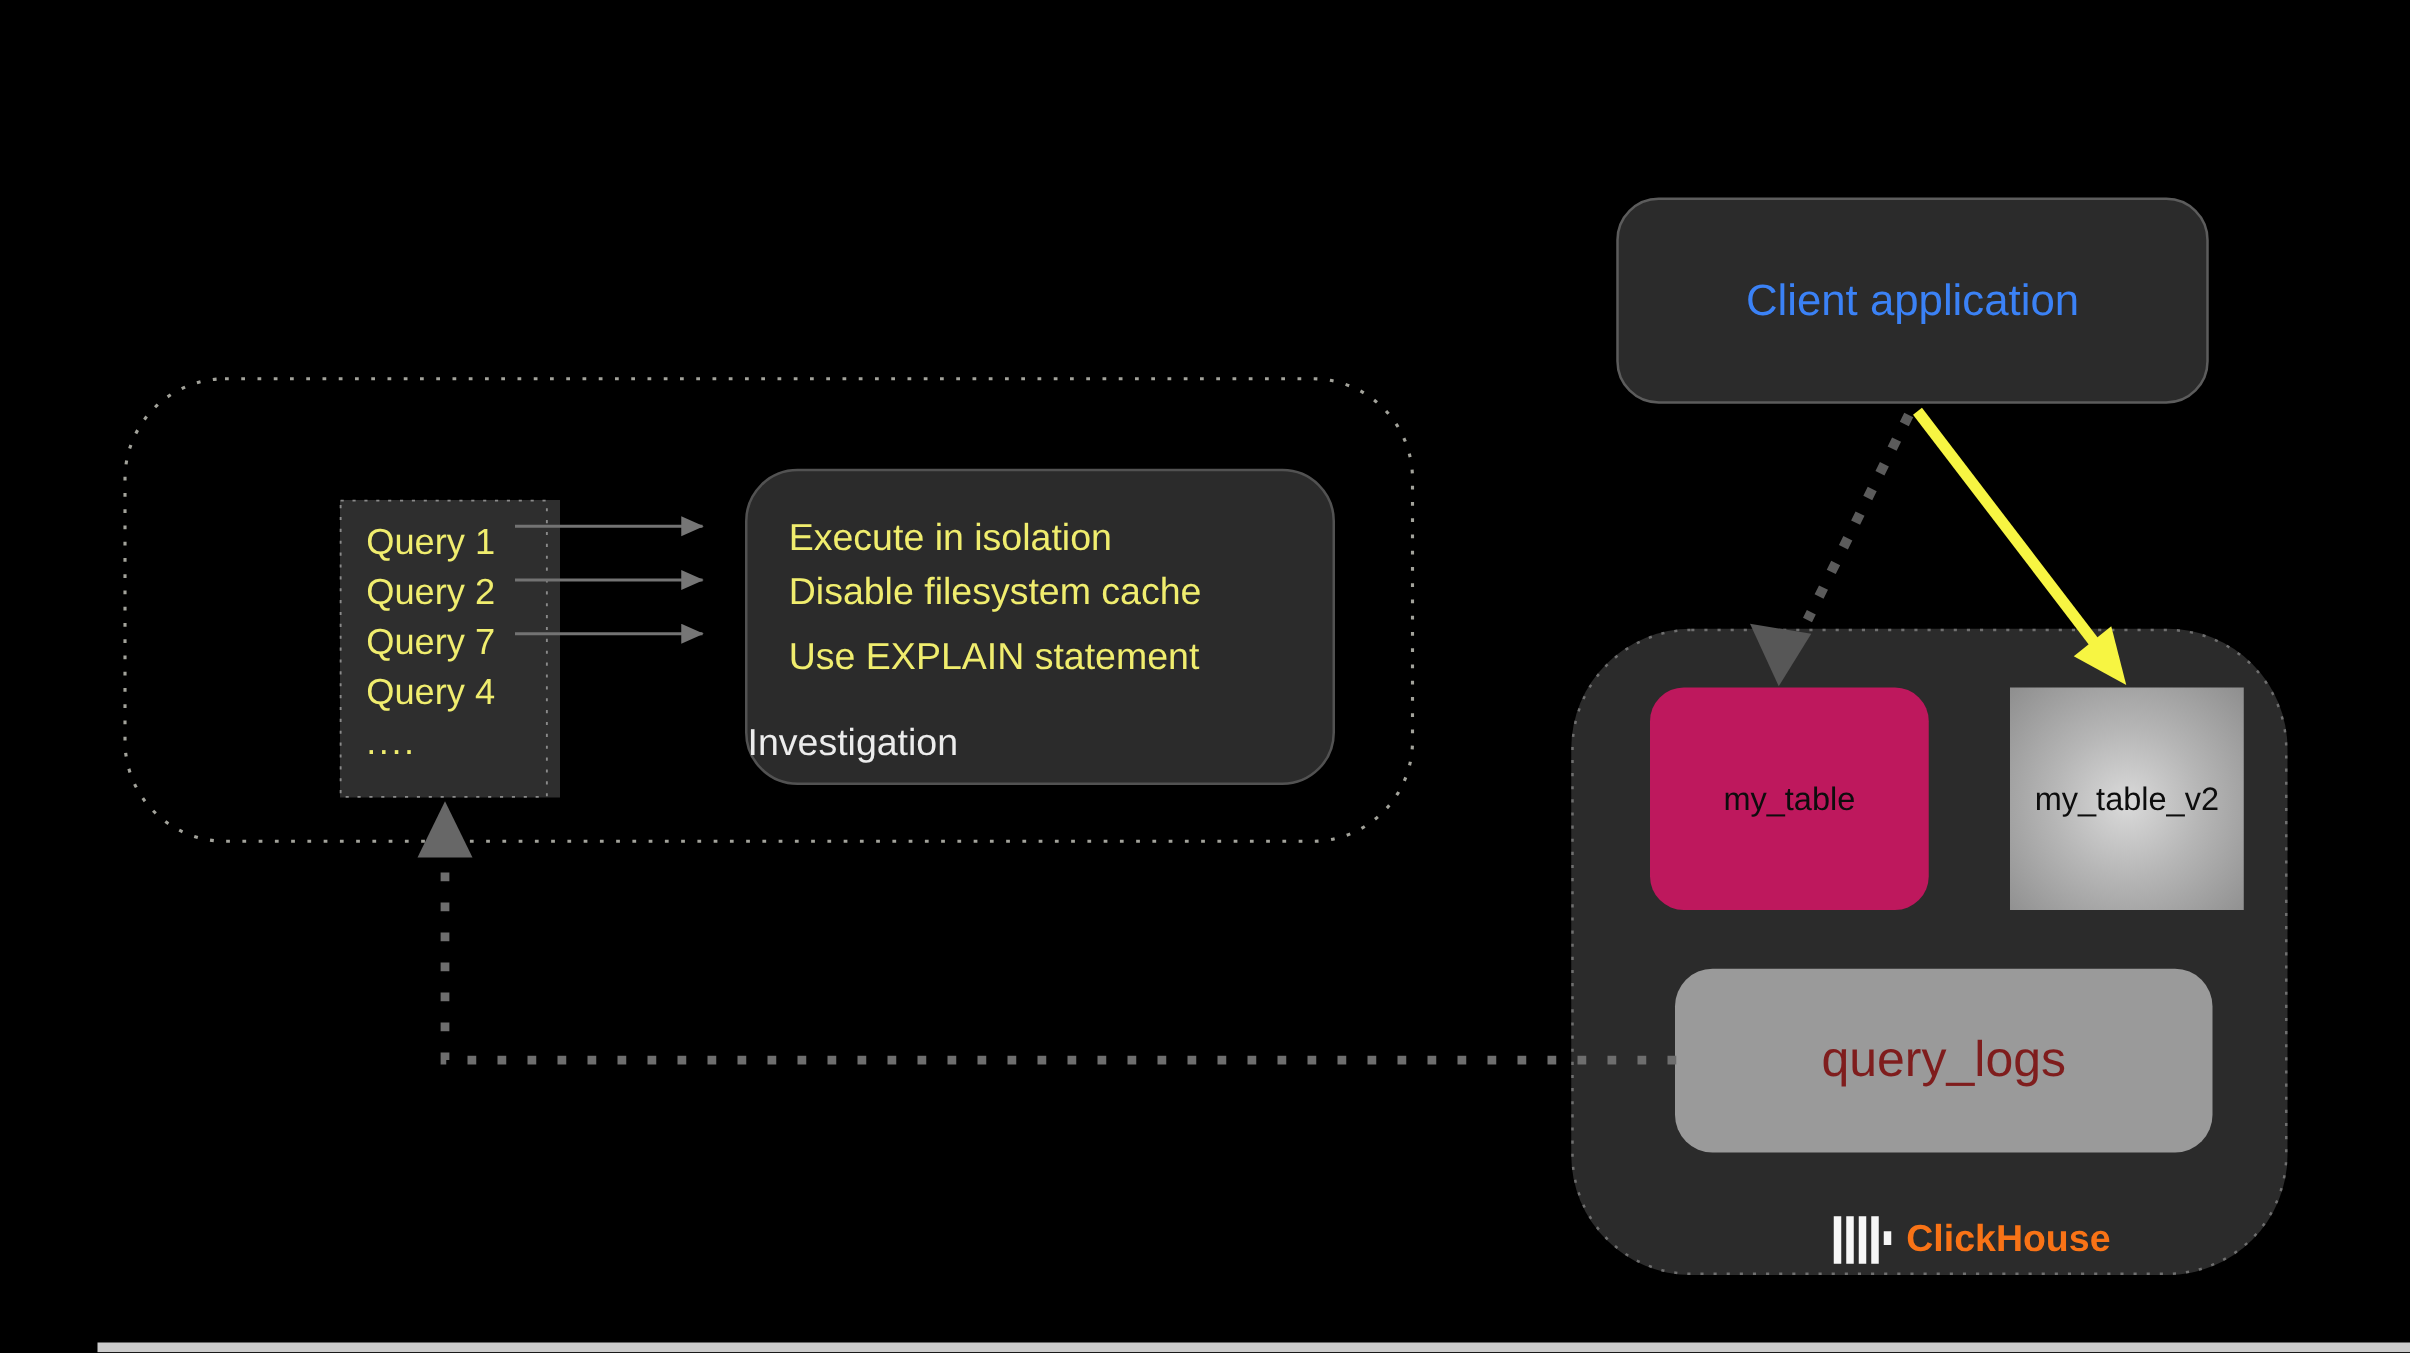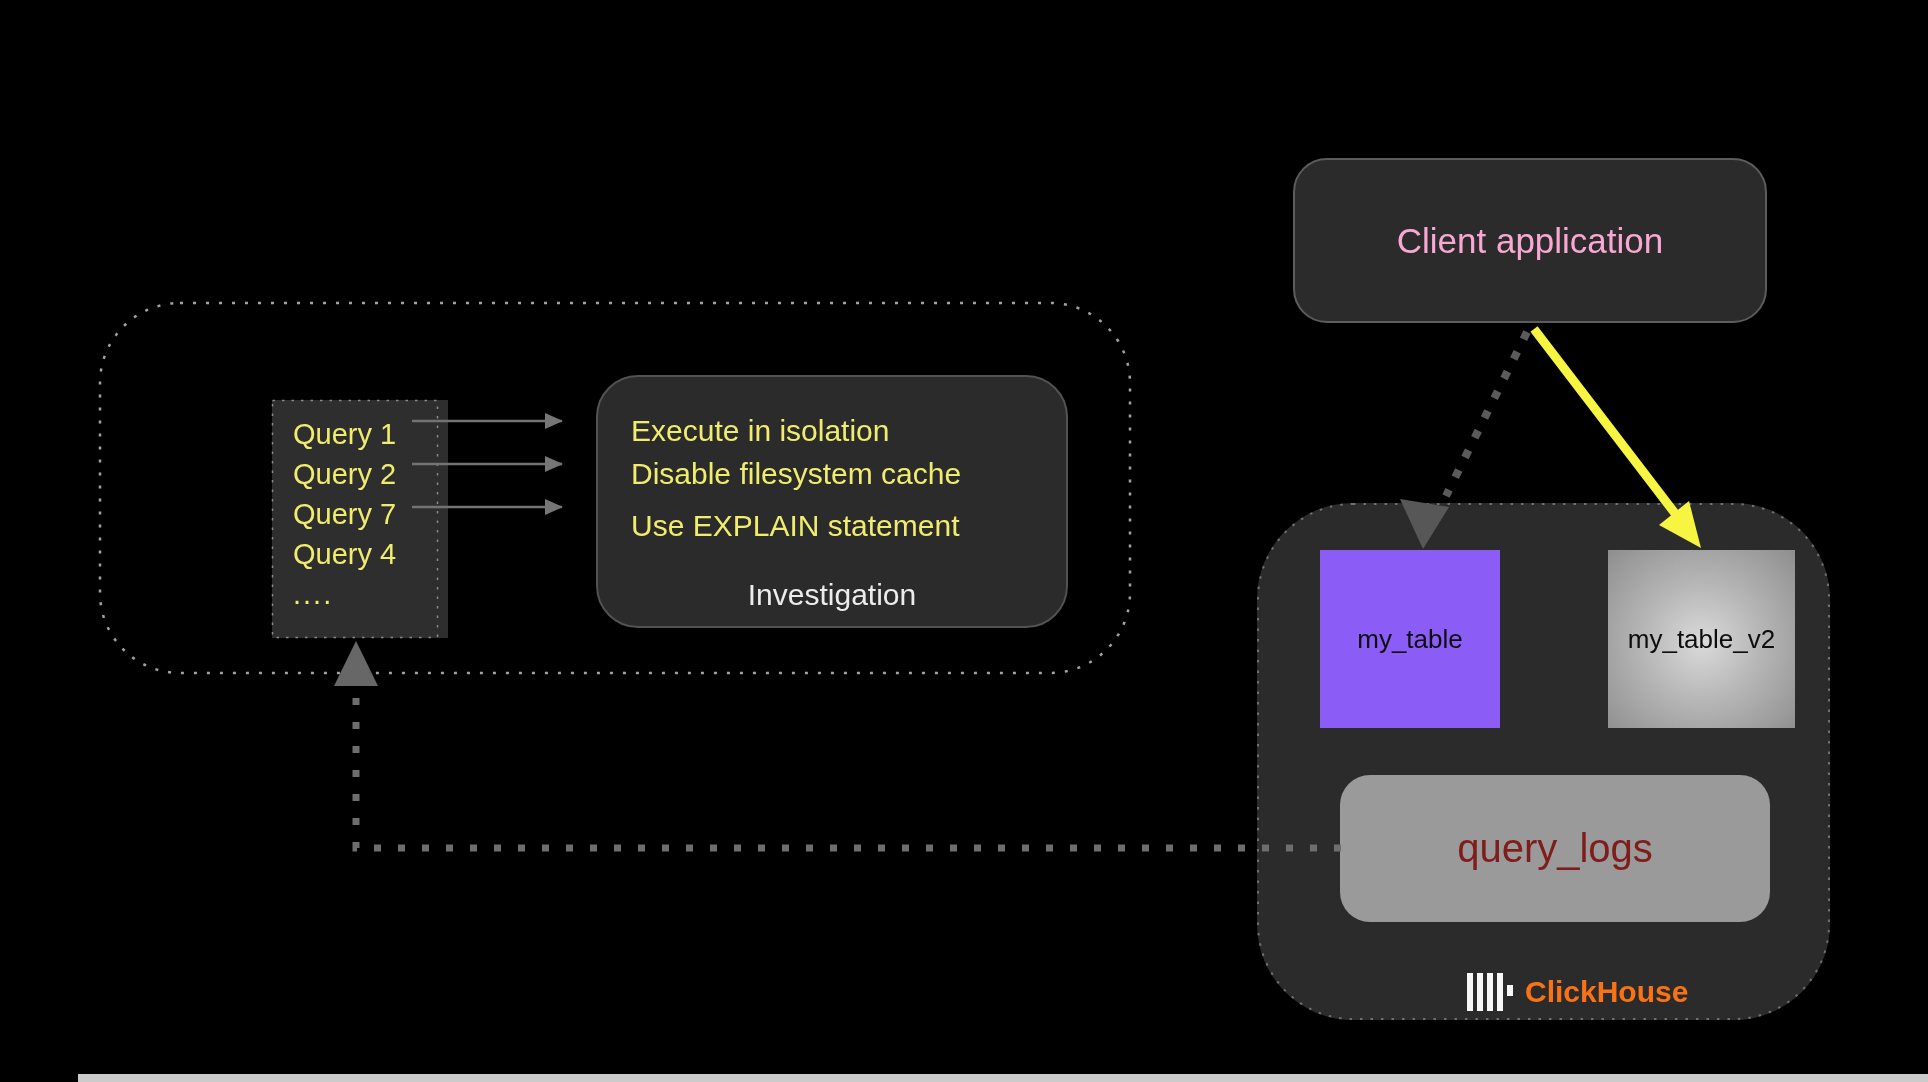--- a/index.html
+++ b/index.html
@@ -14,33 +14,33 @@
   #query-box{left:272px;top:400px;width:176px;height:238px;background:#2e2e2e;padding-top:14px;}
   .query-item{height:40px;line-height:40px;padding-left:21px;font-size:29px;color:#f0ed6e;}
   #query-dots{font-size:29px;letter-spacing:2px;}
 
   
   #investigation-box{left:580px;top:375px;width:472px;height:253px;background:#2b2b2b;
        border:2px solid #525252;border-radius:42px;margin-left:16px;}
   .inv-text{position:absolute;left:33px;top:32px;}
   .inv-line{font-size:30px;color:#f0ed6e;line-height:43px;white-space:nowrap;}
   .inv-line-gap{margin-top:9px;}
-  .inv-caption{position:absolute;left:0;bottom:14px;width:100%;text-align:center;
+  .inv-caption{position:absolute;left:0;bottom:14px;width:100%;
        font-size:30px;color:#ececec;}
 
   
   #client-app-box{left:1293px;top:158px;width:474px;height:165px;background:#2b2b2b;
        border:2px solid #5c5c5c;border-radius:34px;display:flex;align-items:center;
-       justify-content:center;font-size:35px;color:#f9a8d4;}
+       justify-content:center;font-size:35px;color:#3b82f6;}
 
   
   #clickhouse-container{left:1257px;top:503px;width:573px;height:517px;background:#2b2b2b;
        border-radius:96px;}
-  #my-table-box{left:1320px;top:550px;width:180px;height:178px;background:#8b5cf6;
-       display:flex;align-items:center;justify-content:center;font-size:26px;color:#0d0d0d;}
+  #my-table-box{left:1320px;top:550px;width:223px;height:178px;background:#be185d;
+       display:flex;align-items:center;justify-content:center;font-size:26px;color:#0d0d0d;border-radius:27px;}
   #my-table-v2-box{left:1608px;top:550px;width:187px;height:178px;
        background:radial-gradient(circle at 50% 52%, #dadada 0%, #b6b6b6 45%, #8e8e8e 100%);
        display:flex;align-items:center;justify-content:center;font-size:26px;color:#0d0d0d;}
   #query-logs-box{left:1340px;top:775px;width:430px;height:147px;background:#9a9a9a;
        border-radius:30px;display:flex;align-items:center;justify-content:center;
        font-size:40px;color:#7f1d1d;}
 
   
   #clickhouse-logo{left:1467px;top:972px;height:40px;display:flex;align-items:center;}
   .ch-bar{width:6px;height:38px;background:#f7f7f7;margin-right:4px;}

